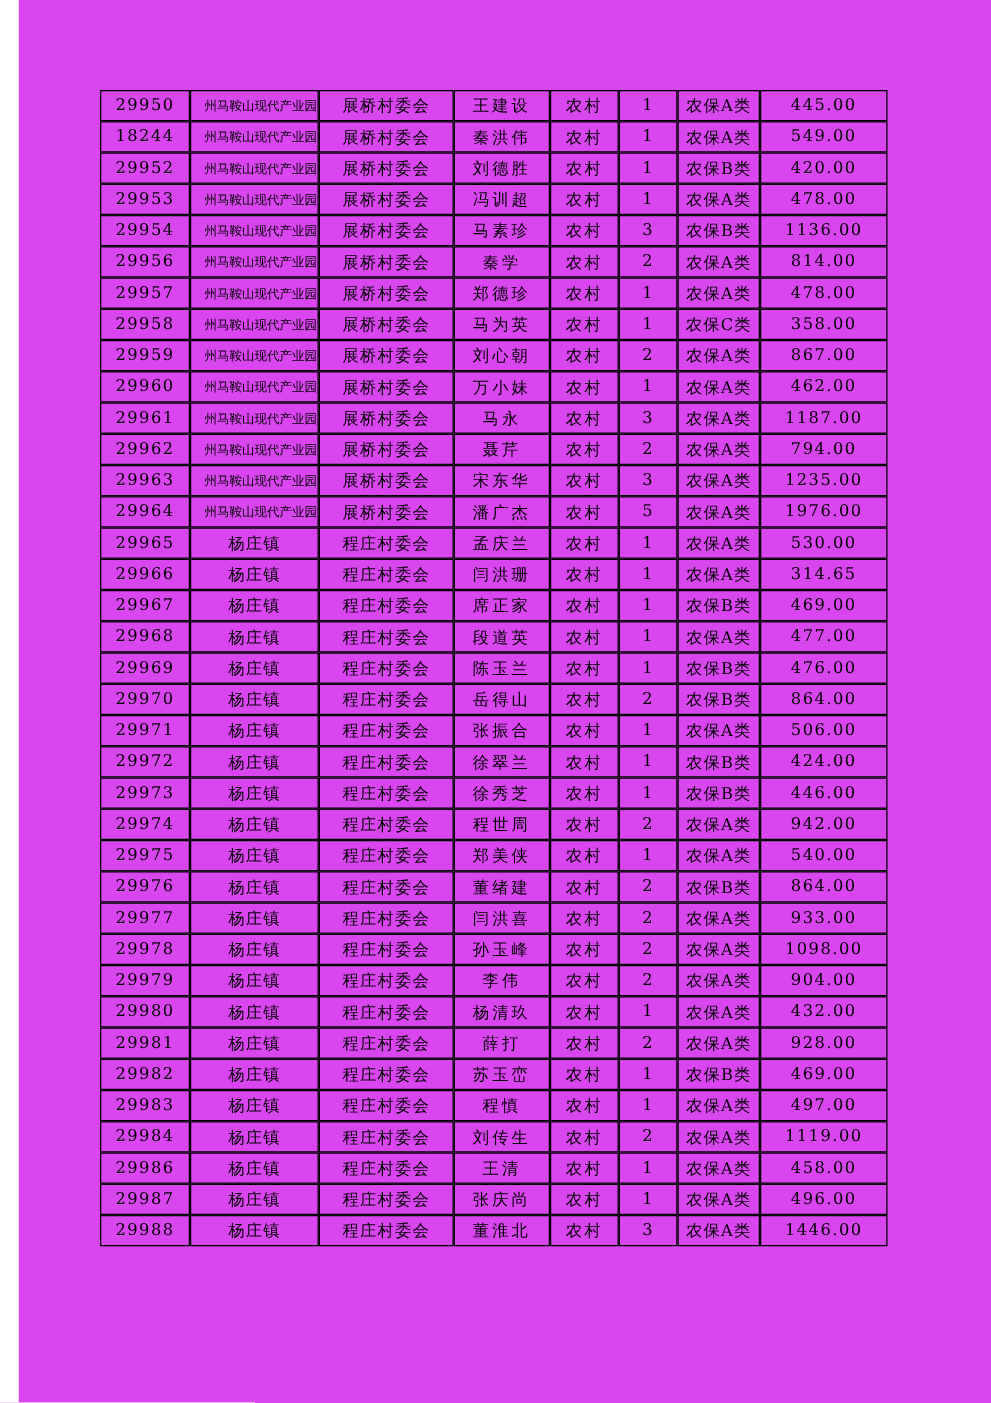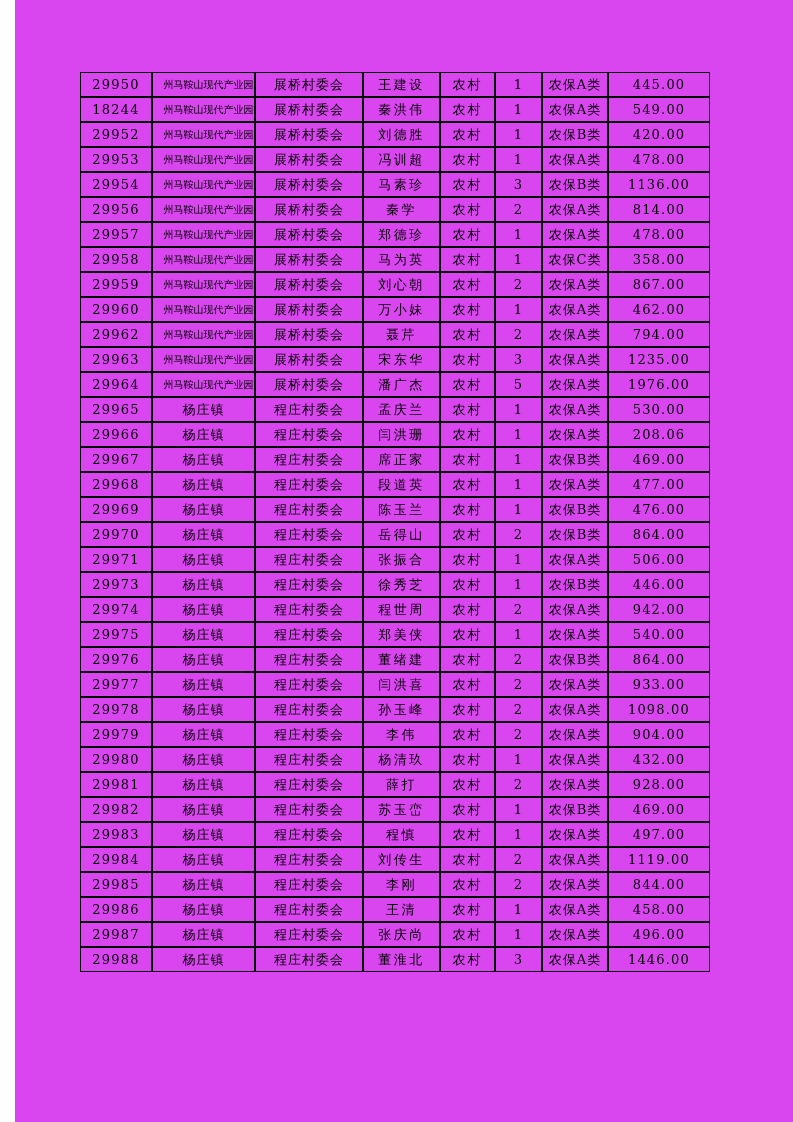--- a/index.html
+++ b/index.html
@@ -156,20 +156,30 @@
           <td class="c0">29960</td>
           <td class="c1 shrink">州马鞍山现代产业园</td>
           <td class="c2">展桥村委会</td>
           <td class="c3">万小妹</td>
           <td class="c4">农村</td>
           <td class="c5">1</td>
           <td class="c6">农保A类</td>
           <td class="c7">462.00</td>
         </tr>
         <tr>
+          <td class="c0">29961</td>
+          <td class="c1 shrink">州马鞍山现代产业园</td>
+          <td class="c2">展桥村委会</td>
+          <td class="c3">马永</td>
+          <td class="c4">农村</td>
+          <td class="c5">3</td>
+          <td class="c6">农保A类</td>
+          <td class="c7">1187.00</td>
+        </tr>
+        <tr>
           <td class="c0">29962</td>
           <td class="c1 shrink">州马鞍山现代产业园</td>
           <td class="c2">展桥村委会</td>
           <td class="c3">聂芹</td>
           <td class="c4">农村</td>
           <td class="c5">2</td>
           <td class="c6">农保A类</td>
           <td class="c7">794.00</td>
         </tr>
         <tr>
@@ -203,21 +213,21 @@
           <td class="c7">530.00</td>
         </tr>
         <tr>
           <td class="c0">29966</td>
           <td class="c1">杨庄镇</td>
           <td class="c2">程庄村委会</td>
           <td class="c3">闫洪珊</td>
           <td class="c4">农村</td>
           <td class="c5">1</td>
           <td class="c6">农保A类</td>
-          <td class="c7">208.06</td>
+          <td class="c7">314.65</td>
         </tr>
         <tr>
           <td class="c0">29967</td>
           <td class="c1">杨庄镇</td>
           <td class="c2">程庄村委会</td>
           <td class="c3">席正家</td>
           <td class="c4">农村</td>
           <td class="c5">1</td>
           <td class="c6">农保B类</td>
           <td class="c7">469.00</td>
@@ -256,20 +266,30 @@
           <td class="c0">29971</td>
           <td class="c1">杨庄镇</td>
           <td class="c2">程庄村委会</td>
           <td class="c3">张振合</td>
           <td class="c4">农村</td>
           <td class="c5">1</td>
           <td class="c6">农保A类</td>
           <td class="c7">506.00</td>
         </tr>
         <tr>
+          <td class="c0">29972</td>
+          <td class="c1">杨庄镇</td>
+          <td class="c2">程庄村委会</td>
+          <td class="c3">徐翠兰</td>
+          <td class="c4">农村</td>
+          <td class="c5">1</td>
+          <td class="c6">农保B类</td>
+          <td class="c7">424.00</td>
+        </tr>
+        <tr>
           <td class="c0">29973</td>
           <td class="c1">杨庄镇</td>
           <td class="c2">程庄村委会</td>
           <td class="c3">徐秀芝</td>
           <td class="c4">农村</td>
           <td class="c5">1</td>
           <td class="c6">农保B类</td>
           <td class="c7">446.00</td>
         </tr>
         <tr>
@@ -374,30 +394,20 @@
         </tr>
         <tr>
           <td class="c0">29984</td>
           <td class="c1">杨庄镇</td>
           <td class="c2">程庄村委会</td>
           <td class="c3">刘传生</td>
           <td class="c4">农村</td>
           <td class="c5">2</td>
           <td class="c6">农保A类</td>
           <td class="c7">1119.00</td>
-        </tr>
-        <tr>
-          <td class="c0">29985</td>
-          <td class="c1">杨庄镇</td>
-          <td class="c2">程庄村委会</td>
-          <td class="c3">李刚</td>
-          <td class="c4">农村</td>
-          <td class="c5">2</td>
-          <td class="c6">农保A类</td>
-          <td class="c7">844.00</td>
         </tr>
         <tr>
           <td class="c0">29986</td>
           <td class="c1">杨庄镇</td>
           <td class="c2">程庄村委会</td>
           <td class="c3">王清</td>
           <td class="c4">农村</td>
           <td class="c5">1</td>
           <td class="c6">农保A类</td>
           <td class="c7">458.00</td>

